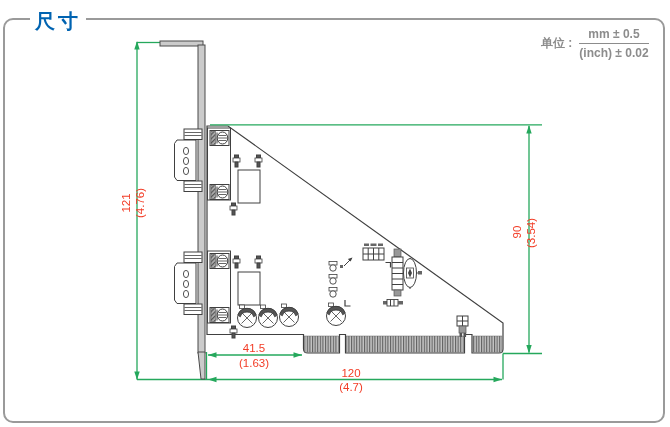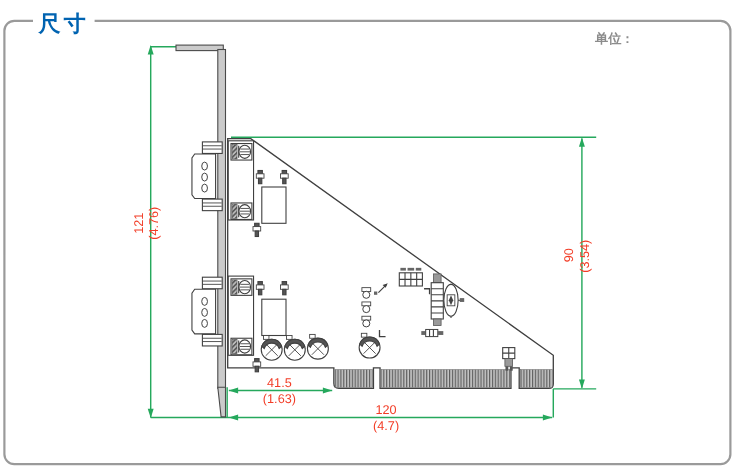--- a/index.html
+++ b/index.html
@@ -19,20 +19,24 @@
 </style>
 </head>
 <body>
 
 <div id="page">
   <div id="frame"></div>
   <div id="title">尺寸</div>
 
   <div id="unit">
     <span>单位 :</span>
+    <span class="frac">
+      <span class="top">mm ± 0.5</span>
+      <span class="bot">(inch) ± 0.02</span>
+    </span>
   </div>
 
   <svg width="670" height="427" viewBox="0 0 670 427">
     <defs>
       <pattern id="pinhatch" width="2.6" height="6" patternUnits="userSpaceOnUse">
         <rect width="2.6" height="6" fill="#c4c4c4"></rect>
         <rect width="1.1" height="6" fill="#5f5f5f"></rect>
       </pattern>
       <pattern id="dhatch" width="3" height="3" patternUnits="userSpaceOnUse" patternTransform="rotate(45)">
         <rect width="3" height="3" fill="#b9b9b9"></rect>

